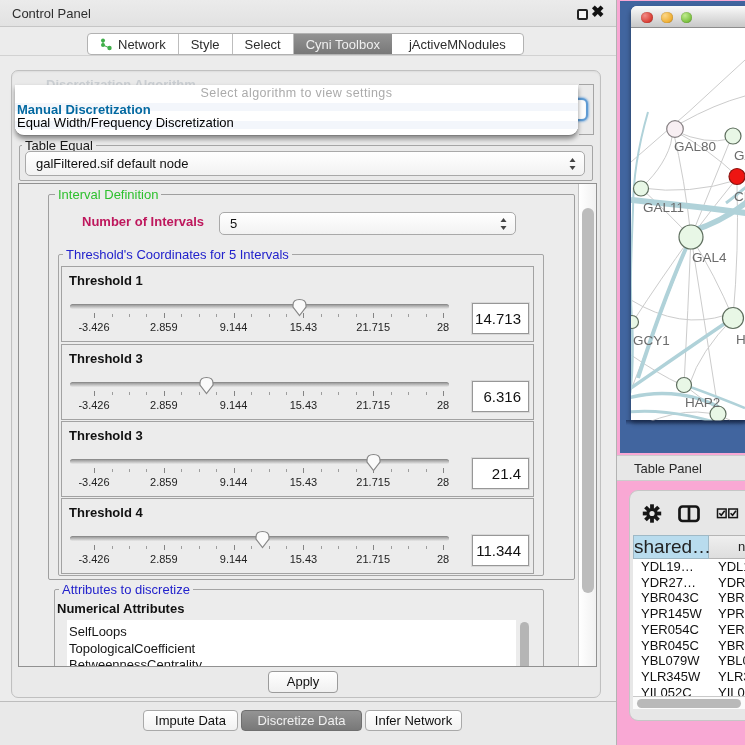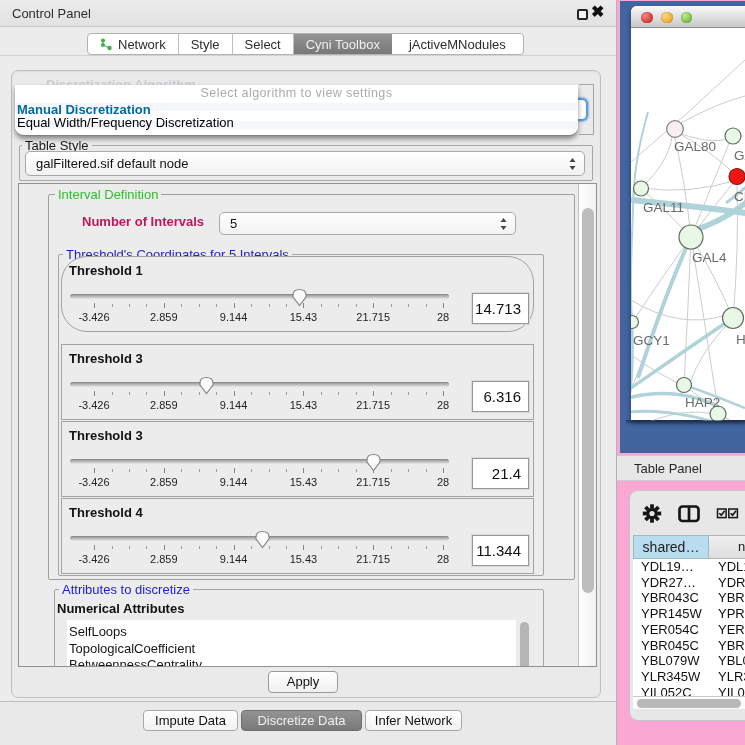--- a/index.html
+++ b/index.html
@@ -72,21 +72,21 @@
 #popup .r3{position:absolute;left:2px;top:30px;font-size:13px;color:#000;}
 
 #rside{position:absolute;left:617px;top:0;width:128px;height:745px;background:#f9a8d4;}
 #bluebg{position:absolute;left:3px;top:1px;width:125px;height:452px;background:#41659f;}
 #netwin{position:absolute;left:14px;top:6px;width:114px;height:414px;background:#fff;border-radius:6px 0 0 0;box-shadow:0 3px 5px rgba(0,0,0,0.45);}
 #nettb{position:absolute;left:0;top:0;width:114px;height:22px;background:linear-gradient(#fafafa,#c8c8c8);border-bottom:1px solid #8d8d8d;border-radius:6px 0 0 0;}
 .light{position:absolute;top:5.5px;width:11.5px;height:11.5px;border-radius:50%;}
 #tpbar{position:absolute;left:0;top:455px;width:128px;height:26px;background:#e7e7e7;border-top:1px solid #cccccc;border-bottom:1px solid #cccccc;}
 #tpbar span{position:absolute;left:17px;top:5px;font-size:13px;color:#282828;}
 #tablebox{position:absolute;left:12px;top:490px;width:125px;height:231px;background:#e7e7e7;border:1px solid #c6c6c6;border-radius:9px 0 0 9px;}
-#thead1{position:absolute;left:3px;top:44px;width:76px;height:24px;background:#b9dcee;border:1px solid #9fb9c6;font-size:14px;color:#222;text-align:center;line-height:22px;}
+#thead1{position:absolute;left:3px;top:44px;width:76px;height:24px;background:#b9dcee;border:1px solid #9fb9c6;font-size:19px;color:#222;text-align:center;line-height:22px;}
 #thead2{position:absolute;left:79px;top:44px;width:46px;height:24px;background:linear-gradient(#efefef,#dedede);border:1px solid #b5b5b5;border-left:none;font-size:13px;color:#222;padding-left:29px;line-height:22px;}
 #trows{position:absolute;left:3px;top:68px;width:122px;height:137px;background:#fff;overflow:hidden;font-size:13px;color:#111;}
 .trow{position:absolute;left:0;width:122px;height:15.7px;}
 .c1{position:absolute;left:8px;top:0;}
 .c2{position:absolute;left:85px;top:0;}
 #hsb{position:absolute;left:3px;top:205px;width:122px;height:13px;background:#fbfbfb;border-top:1px solid #c9c9c9;}
 #hthumb{position:absolute;left:4px;top:2px;width:104px;height:9px;background:#b9b9b9;border-radius:5px;}
 </style></head><body>
 <div id="stage">
 <div id="cp">
@@ -103,21 +103,21 @@
             <circle cx="9.5" cy="10" r="2.2" fill="#3fae49"></circle>
             <path d="M3 2.5 L3 7 L9.5 10" stroke="#3fae49" stroke-width="1" fill="none"></path>
           </svg>Network</div>
     <div class="tb">Style</div>
     <div class="tb">Select</div>
     <div class="tb sel">Cyni Toolbox</div>
     <div class="tb">jActiveMNodules</div>
   </div>
   <div id="outer">
     <div class="gbox" id="tdbox"></div>
-    <div class="glabel" id="tdlabel">Table Style</div>
+    <div class="glabel" id="tdlabel">Table Equal</div>
     <div class="combo" style="left:13px;top:80px;width:560px;height:25px;">
           <span class="cv">galFiltered.sif default node</span>
           <svg class="ar" viewBox="0 0 9 14">
             <path d="M4.5 1 L7.5 5 L1.5 5 Z" fill="#444"></path>
             <path d="M4.5 13 L7.5 9 L1.5 9 Z" fill="#444"></path>
           </svg>
         </div>
     <div id="ghost">Discretization Algorithm</div>
     <div id="dabox-r"></div>
         <div id="dabox-b"></div>
@@ -129,21 +129,21 @@
       <div style="position:absolute;left:63px;top:30px;font-size:13px;font-weight:bold;color:#be185d;">Number of Intervals</div>
       <div class="combo" style="left:200px;top:28px;width:297px;height:23px;">
             <span class="cv" style="top:3px;">5</span>
             <svg class="ar" viewBox="0 0 9 14">
               <path d="M4.5 1 L7.5 5 L1.5 5 Z" fill="#444"></path>
               <path d="M4.5 13 L7.5 9 L1.5 9 Z" fill="#444"></path>
             </svg>
           </div>
       <div class="gbox" id="thbox"></div>
       <div class="glabel2" id="thlabel">Threshold's Coordinates for 5 Intervals</div>
-      <div class="card" style="top:72px;border-radius:26px;">
+      <div class="card" style="top:82px;">
             <div class="ct">Threshold 1</div>
             <div class="track"></div>
             <div class="tick" style="left:32.0px;"></div>
             <div class="tick" style="left:49.5px;"></div>
             <div class="tick" style="left:66.9px;"></div>
             <div class="tick" style="left:84.3px;"></div>
             <div class="tick" style="left:101.8px;"></div>
             <div class="tick" style="left:119.2px;"></div>
             <div class="tick" style="left:136.7px;"></div>
             <div class="tick" style="left:154.2px;"></div>

